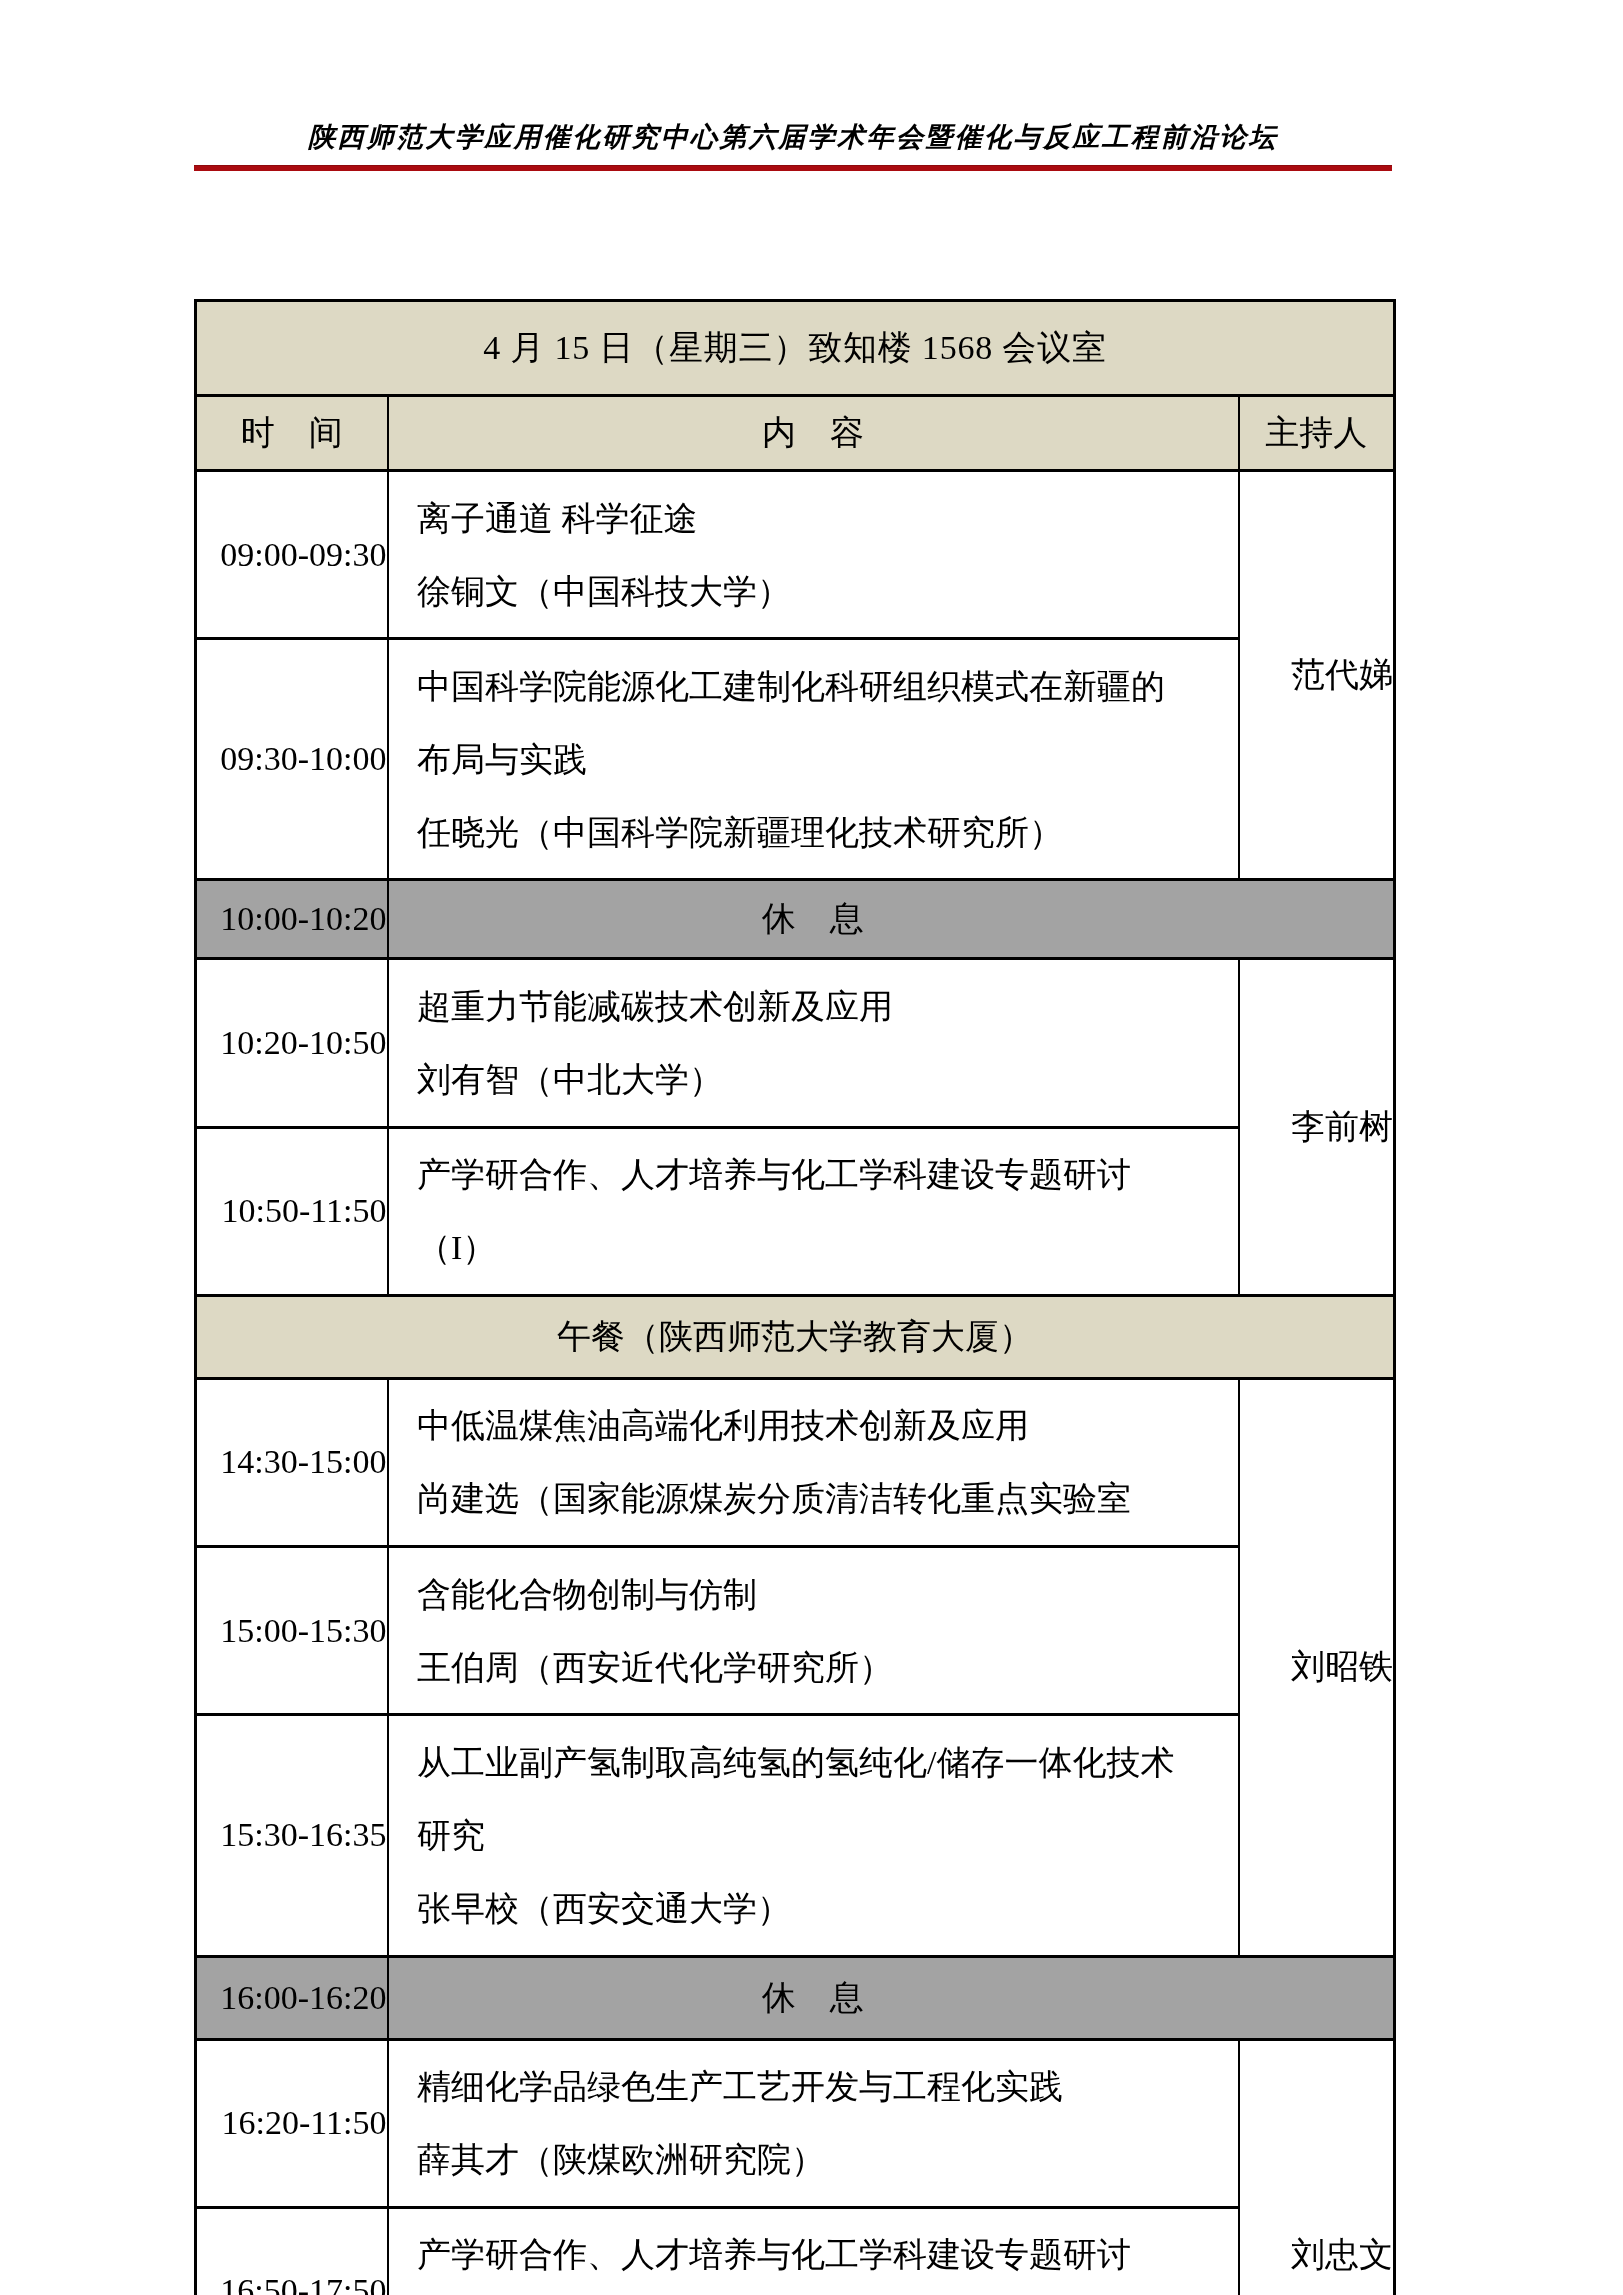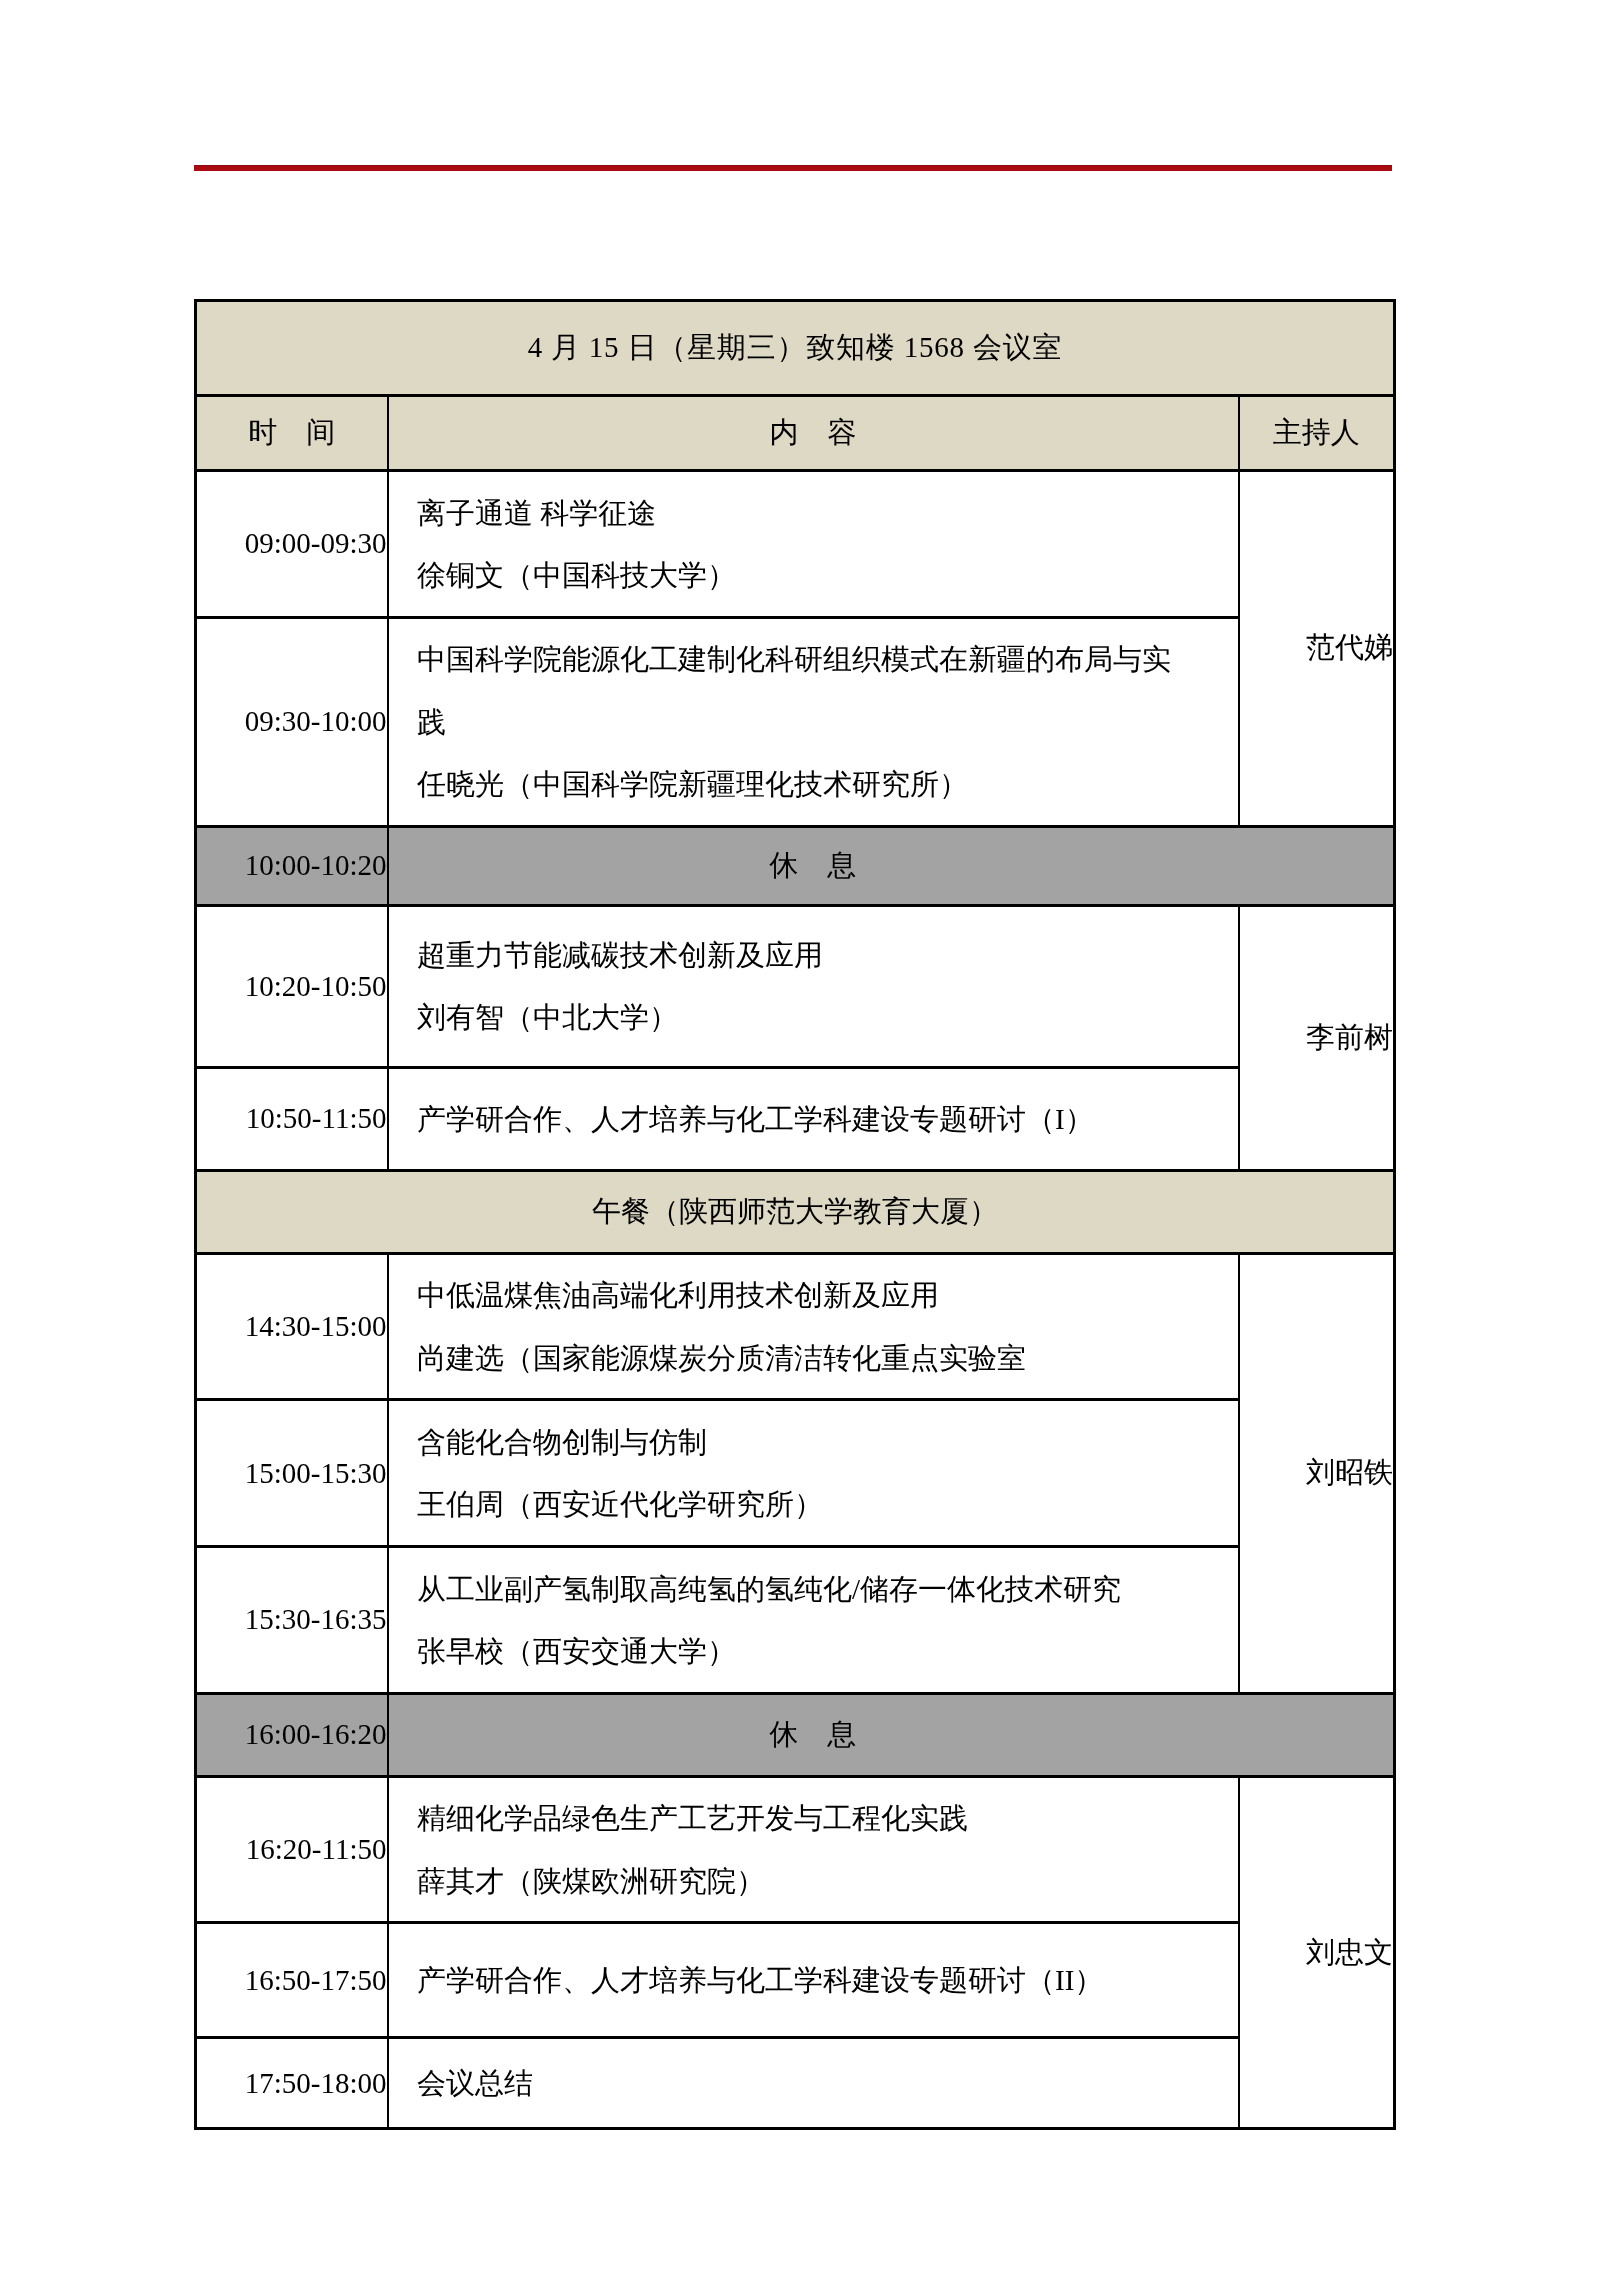--- a/index.html
+++ b/index.html
@@ -52,39 +52,40 @@
     width: 1198px;
     table-layout: fixed;
     border-collapse: collapse;
     border: 3.2px solid #000;
   }
   table.schedule td {
     border: 2.4px solid #000;
     border-top-width: 3.2px;
     border-bottom-width: 3.2px;
     vertical-align: middle;
-    font-size: 29px;
+    font-size: 34px;
   }
   td.beige { background: #DDD9C4; }
   td.green { background: #a3a3a3; }
   td.center { text-align: center; }
   td.date-cell { font-size: 33px; letter-spacing: 0.8px; }
   td.colhdr { font-size: 29px; }
   td.time-cell { text-align: right; font-size: 29px; white-space: nowrap; margin-top: 48px; }
   td.content-cell { padding: 9.5px 63px 9.5px 28.5px; line-height: 2.15; margin-left: 47px; }
   td.content-cell .line { min-height: 1em; }
   td.host-cell { text-align: right; font-size: 29px; }
   td.break-cell { text-align: center; padding-right: 156px; font-size: 30px; margin-top: 44px; }
   td.lunch-cell { text-align: center; font-size: 30px; }
 </style>
 </head>
 <body>
 
 <div class="page">
 
+  <div class="doc-header">陕西师范大学应用催化研究中心第六届学术年会暨催化与反应工程前沿论坛</div>
   <div class="red-rule"></div>
 
   <table class="schedule">
     <colgroup>
       <col style="width:192px">
       <col style="width:851px">
       <col style="width:156px">
     </colgroup>
 
     <tbody>

